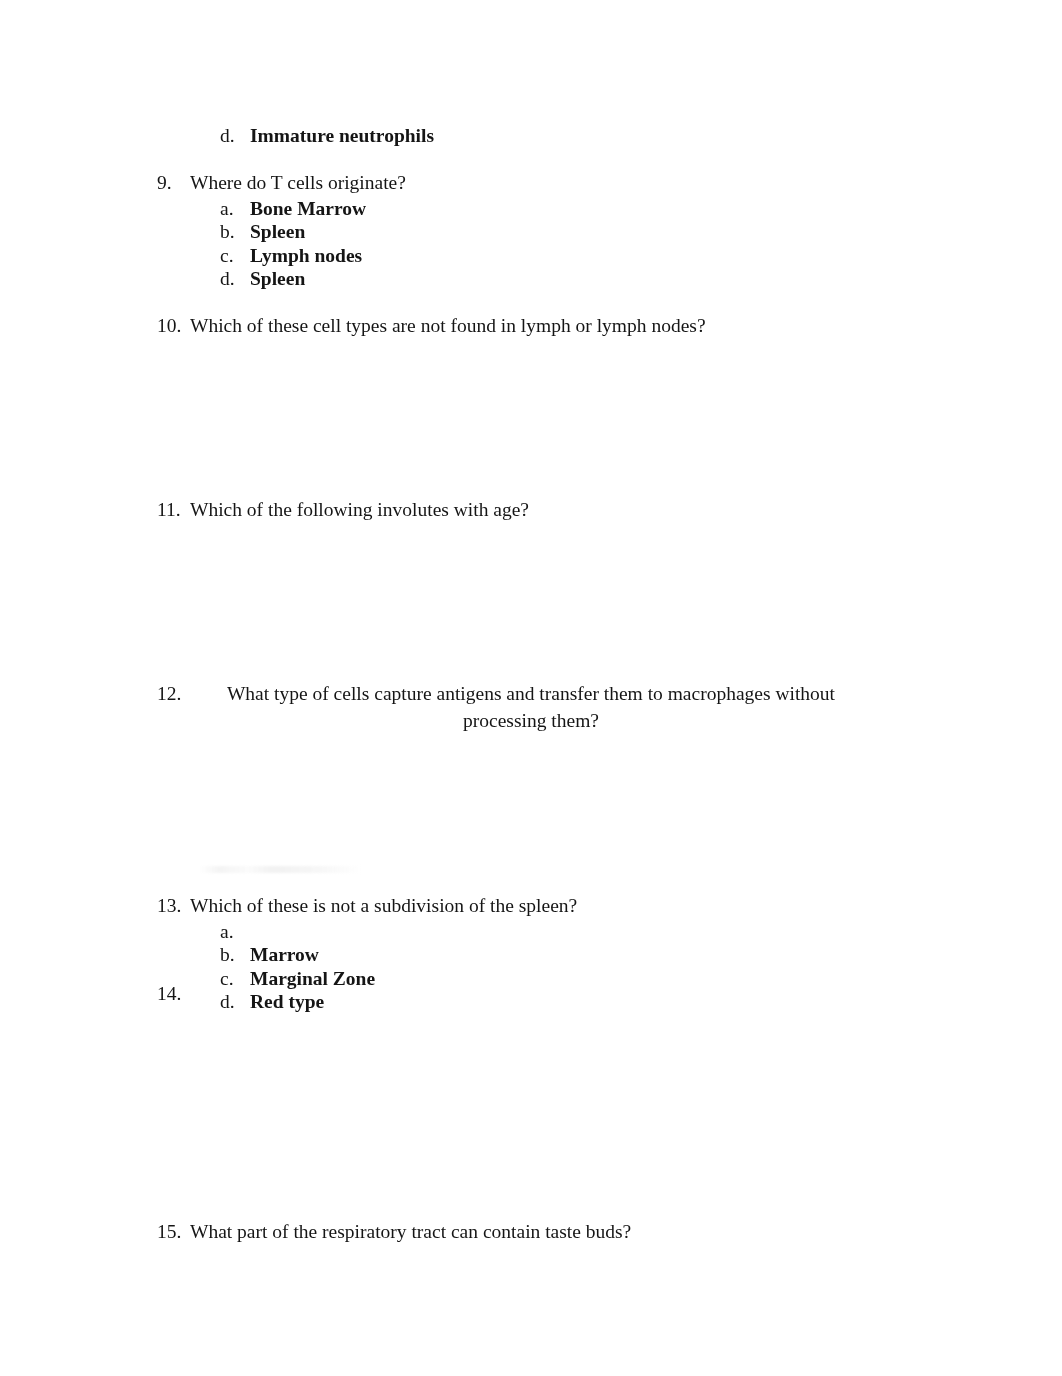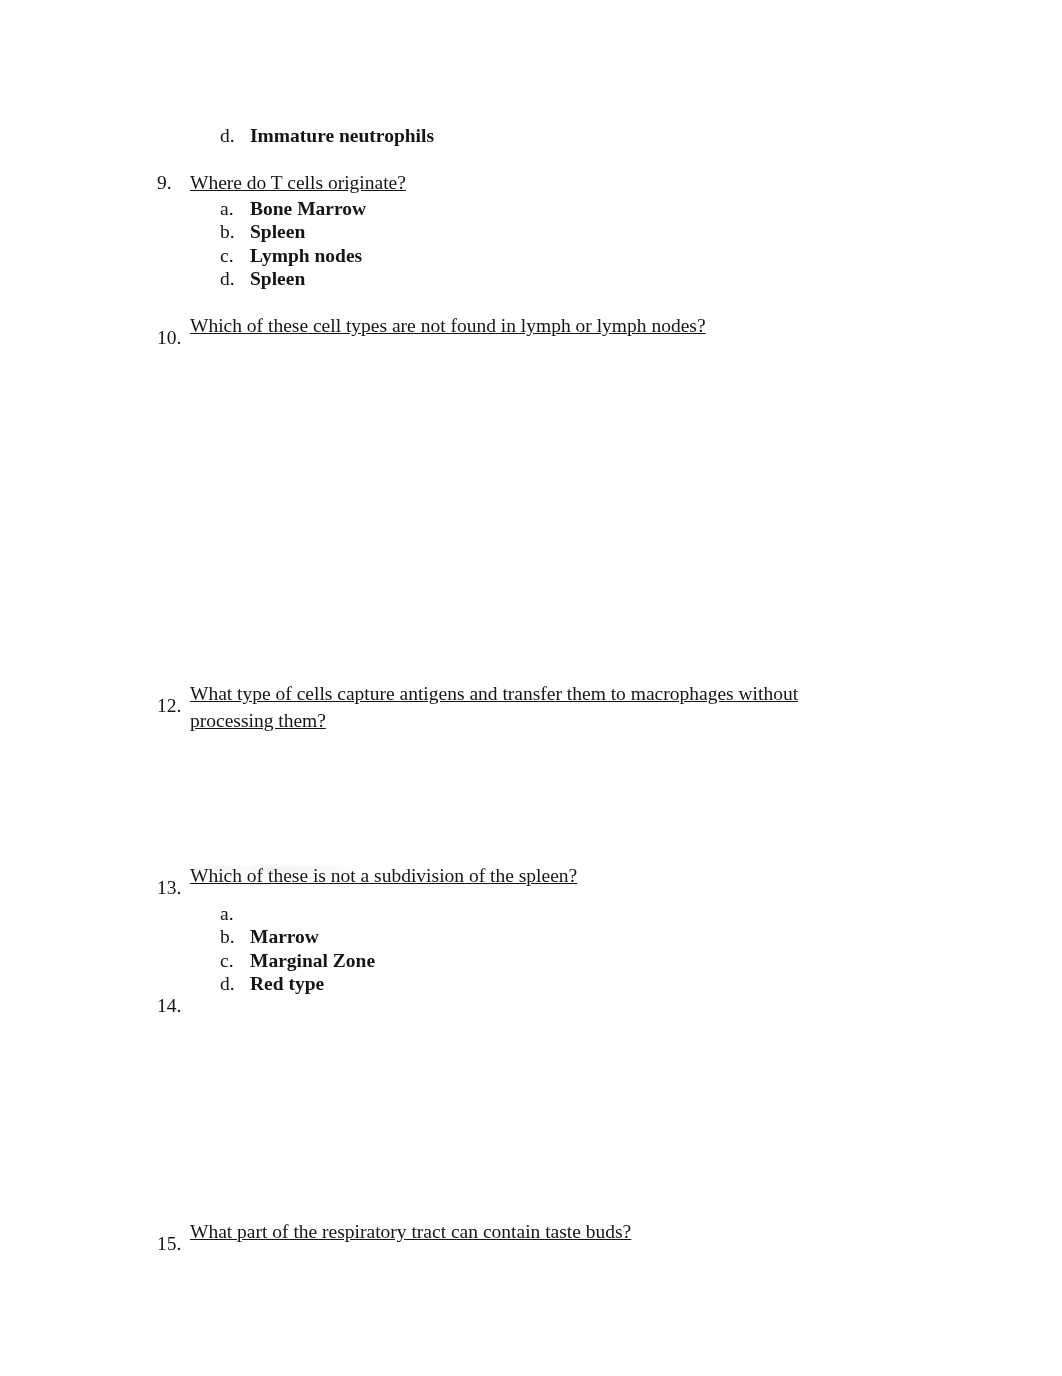--- a/index.html
+++ b/index.html
@@ -28,26 +28,25 @@
     align-items: flex-start;
     font-size: 19.5px;
     line-height: 26.5px;
   }
   .q-num {
     flex: 0 0 auto;
     width: 33px;
     text-align: left;
     white-space: pre;
   }
-  .q-num.wide { width: 33px; margin-top: 12px; }
+  .q-num.wide { width: 33px; }
   .q-text {
     flex: 1 1 auto;
     max-width: 690px;
-    text-align: left;
-    text-decoration: underline;
+    text-align: center;
   }
 
   
   .opts {
     margin: 0;
     padding: 0;
     list-style: none;
   }
   .opt {
     display: flex;
@@ -118,31 +117,37 @@
     </ul>
   </div>
 
   <div class="q-block" style="top:313px;">
     <div class="q-line">
       <span class="q-num wide">10.</span>
       <span class="q-text">Which of these cell types are not found in lymph or lymph nodes?</span>
     </div>
   </div>
 
+  <div class="q-block" style="top:497px;">
+    <div class="q-line">
+      <span class="q-num wide">11.</span>
+      <span class="q-text">Which of the following involutes with age?</span>
+    </div>
+  </div>
 
   <div class="q-block" style="top:681px;">
     <div class="q-line">
       <span class="q-num wide">12.</span>
       <span class="q-text" style="max-width:682px;">What type of cells capture antigens and transfer them to macrophages without processing them?</span>
     </div>
   </div>
 
   <div class="erased-artifact" style="left:200px; top:866px; width:162px; height:7px;"></div>
 
-  <div class="q-block" style="top:863px;">
+  <div class="q-block" style="top:893px;">
     <div class="q-line">
       <span class="q-num wide">13.</span>
       <span class="q-text">Which of these is not a subdivision of the spleen?</span>
     </div>
     <ul class="opts">
       <li class="opt">
         <span class="opt-letter">a.</span>
       </li>
       <li class="opt">
         <span class="opt-letter">b.</span>

